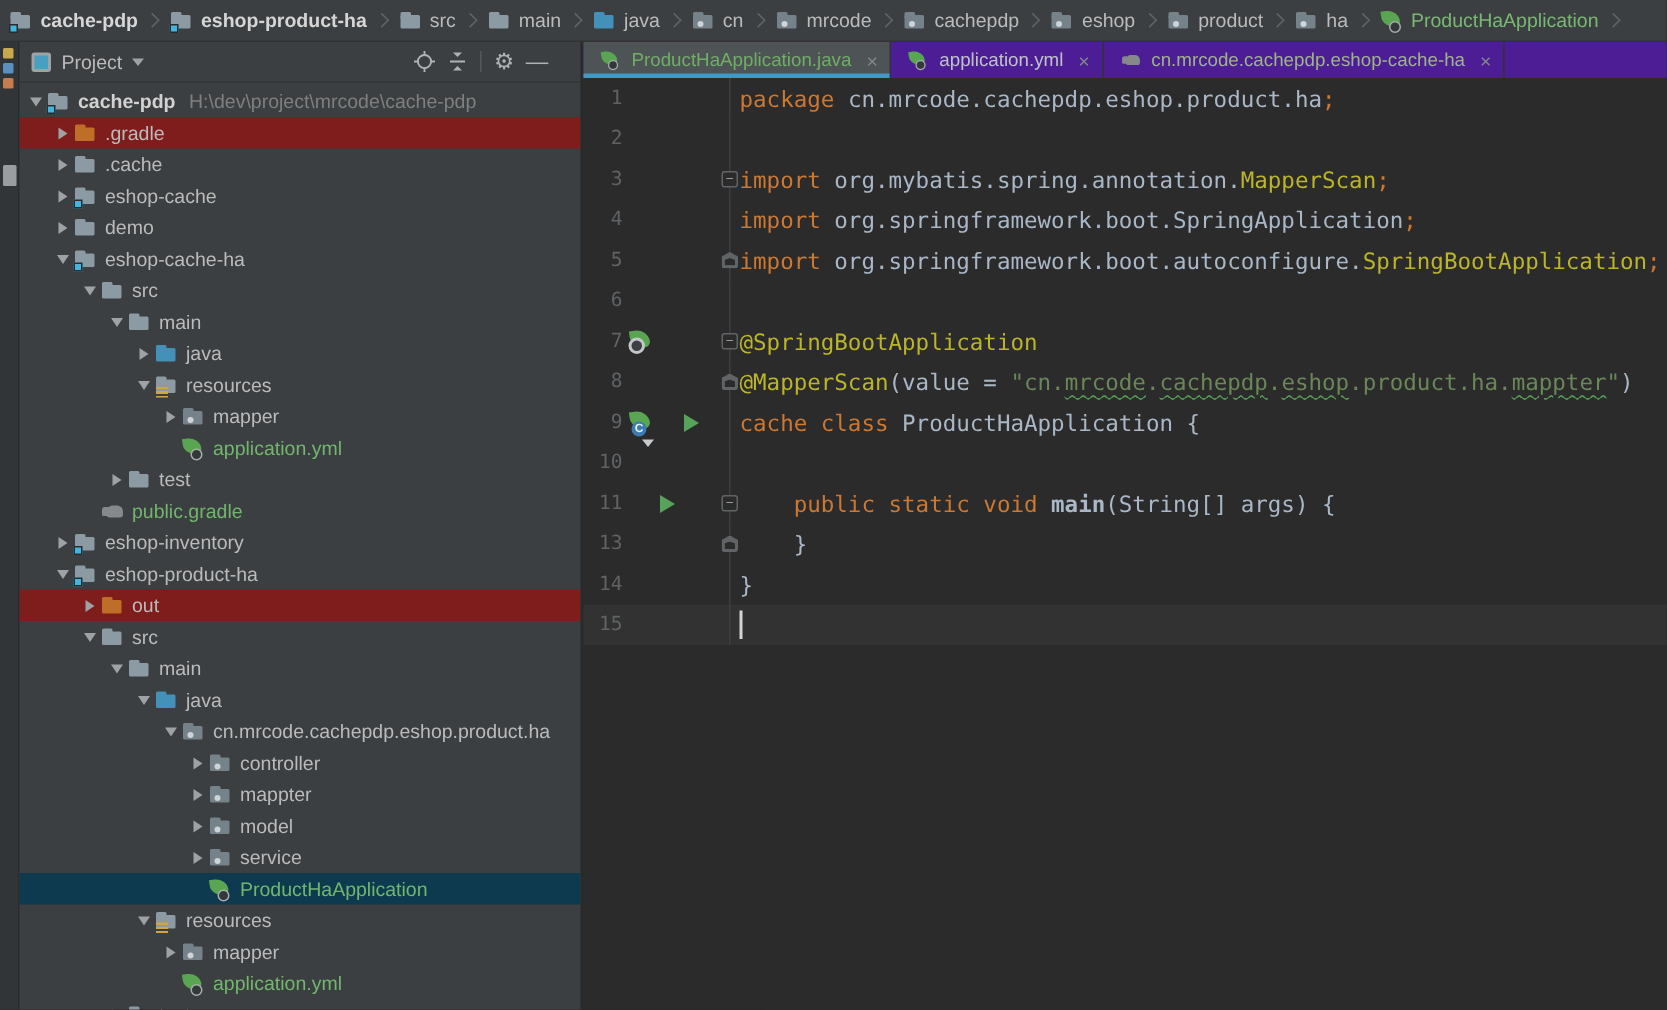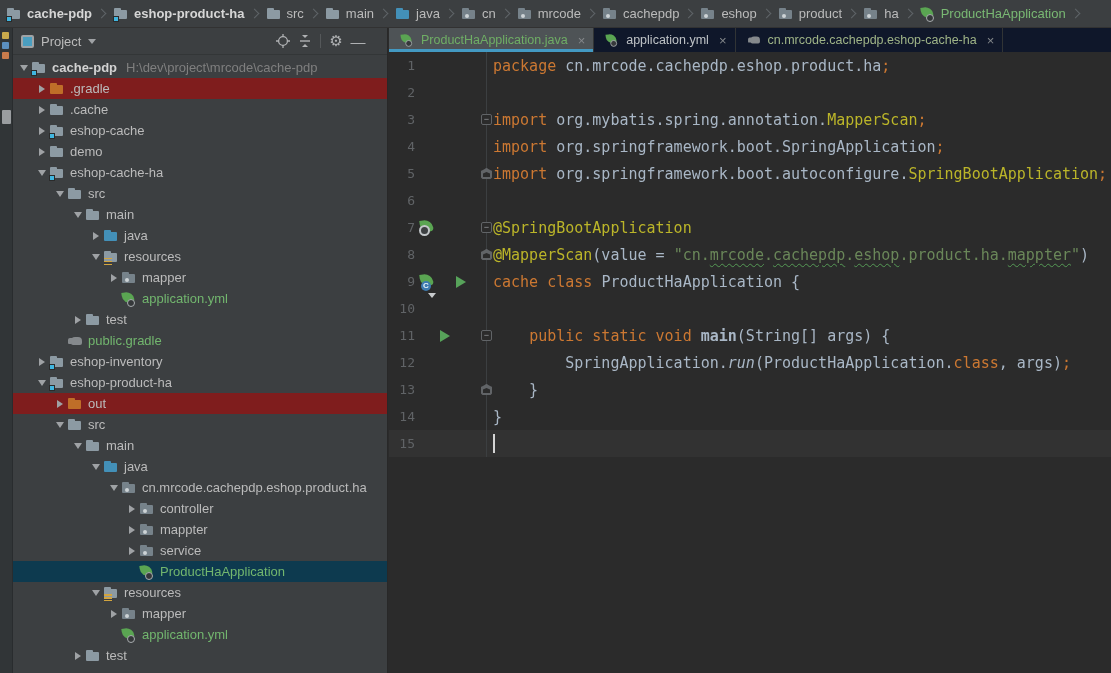--- a/index.html
+++ b/index.html
@@ -83,21 +83,21 @@
   .ic-bootbean::before { content:""; position:absolute; left:1px; top:0; width:13px; height:12px;
      background:#5aa552; border-radius:0 95% 40% 95%; transform:rotate(-8deg); }
   .ic-bootbean .bubble { position:absolute; left:2px; bottom:-1px; width:10px; height:10px; border-radius:50%;
      background:#3e7bb0; color:#e8f2f8; font-size:8px; line-height:10px; text-align:center; font-weight:bold;
      font-family:"Liberation Sans", sans-serif; }
   .ic-bootbean .drop { position:absolute; left:9px; bottom:-8px; width:0; height:0;
      border-left:4px solid transparent; border-right:4px solid transparent; border-top:5px solid #c8cbcd; }
 
   
   #editor { position:absolute; left:389px; top:28px; width:722px; height:645px; background:#2b2b2b; }
-  #tab-bar { height:24px; background:#0f172a; display:flex; align-items:stretch; }
+  #tab-bar { height:24px; background:#4c1d95; display:flex; align-items:stretch; }
   .etab { display:flex; align-items:center; gap:6px; padding:0 8px 0 10px; font-size:12.5px;
      color:#bfc3c6; border-right:1px solid #313435; position:relative; }
   .etab .ic { transform:scale(.85); }
   .etab.active { background:#4e5356; }
   .etab.active::after { content:""; position:absolute; left:0; right:0; bottom:0; height:3px; background:#4399c2; }
   .tab-close { color:#84888b; font-size:13px; margin-left:4px; }
 
   #code-area { position:relative; }
   .code-line { height:27px; display:flex; align-items:center; position:relative; }
   .code-line.caret-line { background:#323232; }
@@ -416,20 +416,29 @@
         </span>
         <span class="tlabel">mappter</span>
       </div>
       <div class="trow" style="padding-left: 112px;">
         <span class="tarrow">
           <span class="closed"></span>
         </span>
         <span class="ic ic-folder f-dark">
           <span class="badge badge-dot"></span>
         </span>
+        <span class="tlabel">model</span>
+      </div>
+      <div class="trow" style="padding-left: 112px;">
+        <span class="tarrow">
+          <span class="closed"></span>
+        </span>
+        <span class="ic ic-folder f-dark">
+          <span class="badge badge-dot"></span>
+        </span>
         <span class="tlabel">service</span>
       </div>
       <div class="trow selected" style="padding-left: 112px;">
         <span class="tarrow"></span>
         <span class="ic ic-leaf"></span>
         <span class="tlabel green">ProductHaApplication</span>
       </div>
       <div class="trow" style="padding-left: 76px;">
         <span class="tarrow">
           <span class="open"></span>
@@ -566,26 +575,20 @@
         <span class="ln">11</span>
         <span class="gut">
           <span class="ic ic-run" style="left: 22px;"></span>
         </span>
         <span class="fold">
           <span class="fold-mark">−</span>
         </span>
         <span class="src"><span class="tok-p">    </span><span class="tok-k">public static void </span><span class="tok-b">main</span><span class="tok-p">(String[] args) {</span></span>
       </div>
       <div class="code-line">
-        <span class="ln">12</span>
-        <span class="gut"></span>
-        <span class="fold"></span>
-        <span class="src"><span class="tok-p">        SpringApplication.</span><span class="tok-i">run</span><span class="tok-p">(ProductHaApplication.</span><span class="tok-k">class</span><span class="tok-p">, args)</span><span class="tok-k">;</span></span>
-      </div>
-      <div class="code-line">
         <span class="ln">13</span>
         <span class="gut"></span>
         <span class="fold">
           <span class="fold-mark end">
             <i></i>
           </span>
         </span>
         <span class="src"><span class="tok-p">    }</span></span>
       </div>
       <div class="code-line">

